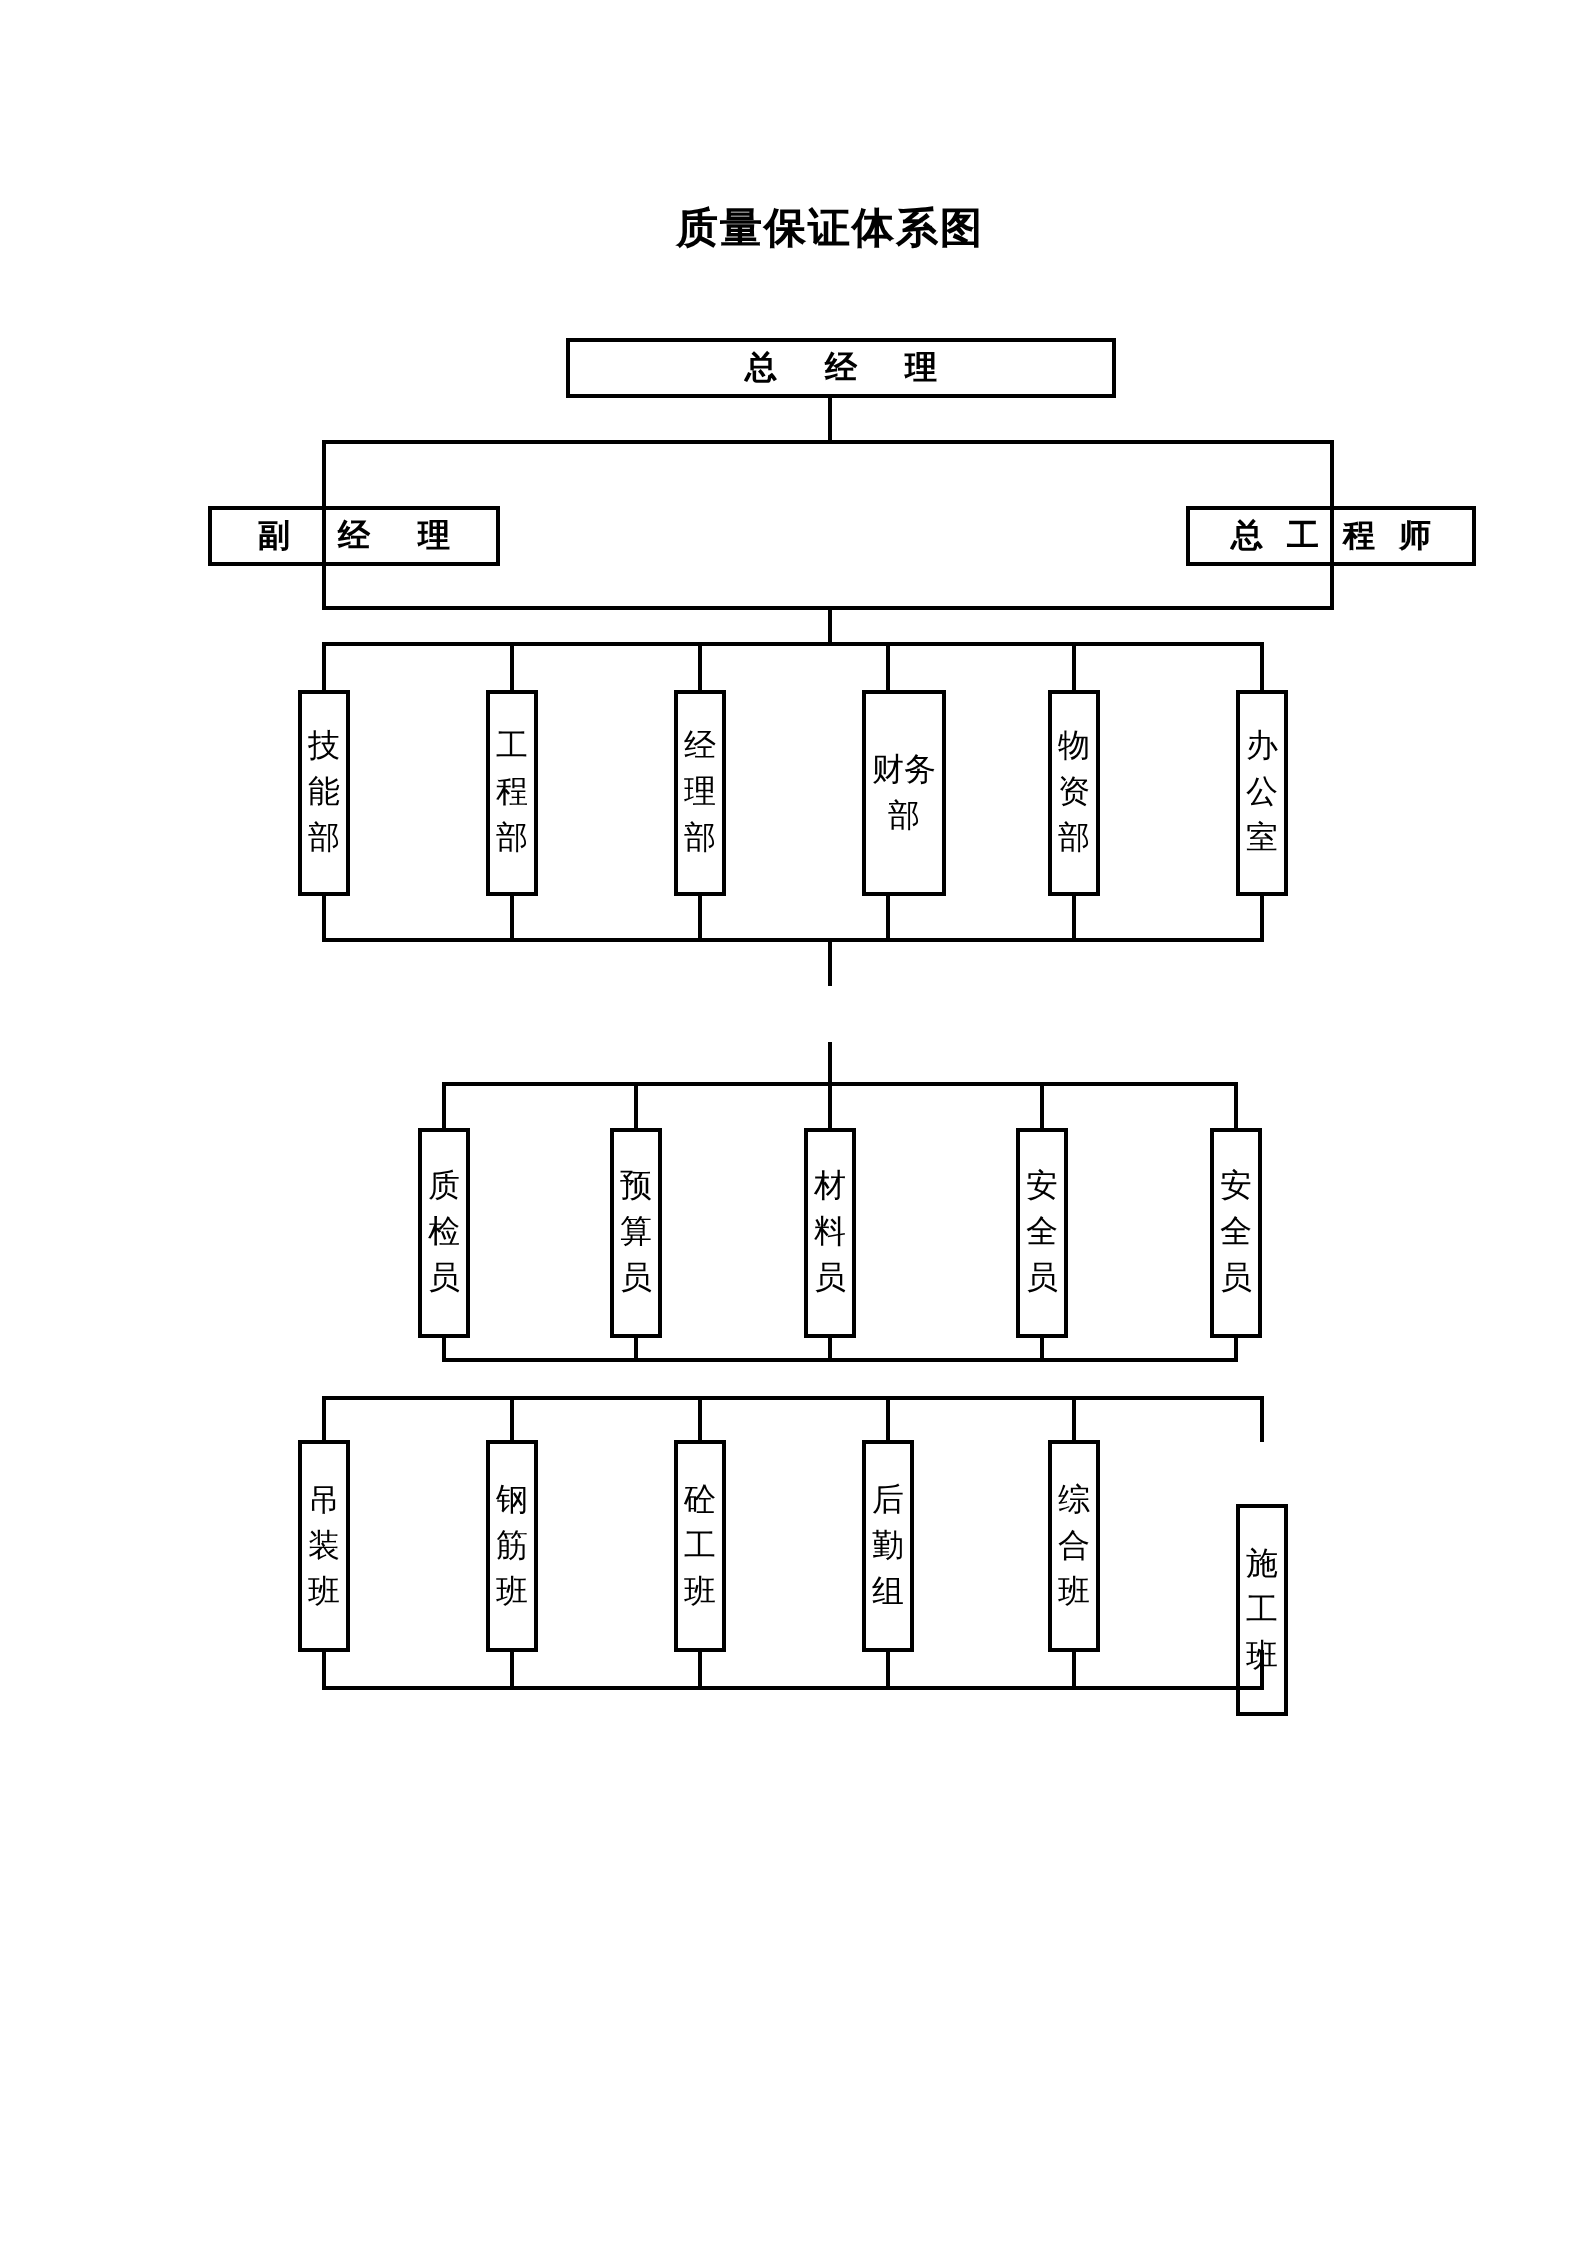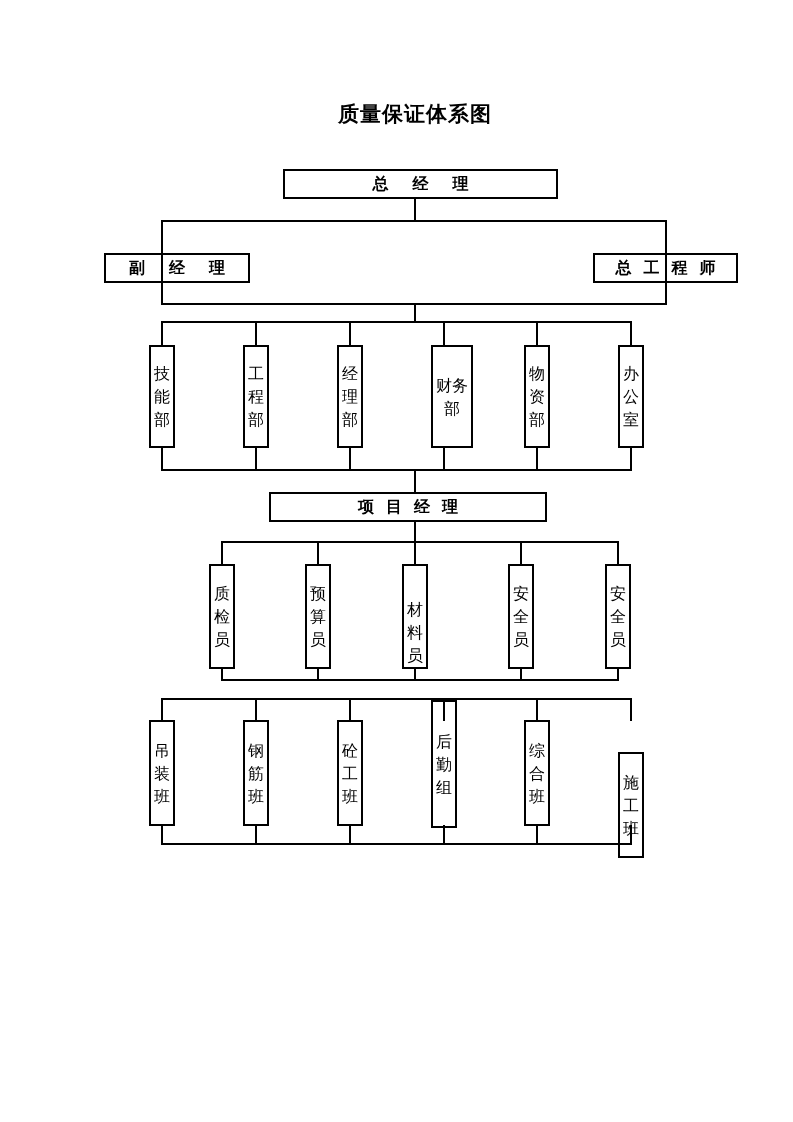--- a/index.html
+++ b/index.html
@@ -75,48 +75,45 @@
     </div>
     <div class="node v" style="left: 431px; top: 345px; width: 42px; height: 103px;">
       <span class="label">财务部</span>
     </div>
     <div class="node v" style="left: 524px; top: 345px; width: 26px; height: 103px;">
       <span class="label">物资部</span>
     </div>
     <div class="node v" style="left: 618px; top: 345px; width: 26px; height: 103px;">
       <span class="label">办公室</span>
     </div>
-    <div class="node h sp-med" style="left: 269px; top: 492px; width: 278px; height: 30px;">
-      <span class="label">项目经理</span>
-    </div>
     <div class="node v" style="left: 209px; top: 564px; width: 26px; height: 105px;">
       <span class="label">质检员</span>
     </div>
     <div class="node v" style="left: 305px; top: 564px; width: 26px; height: 105px;">
       <span class="label">预算员</span>
     </div>
-    <div class="node v" style="left: 402px; top: 564px; width: 26px; height: 105px; align-items: flex-end;">
+    <div class="node v" style="left: 402px; top: 564px; width: 26px; height: 105px;">
       <span class="label">材料员</span>
     </div>
     <div class="node v" style="left: 508px; top: 564px; width: 26px; height: 105px;">
       <span class="label">安全员</span>
     </div>
     <div class="node v" style="left: 605px; top: 564px; width: 26px; height: 105px;">
       <span class="label">安全员</span>
     </div>
     <div class="node v" style="left: 149px; top: 720px; width: 26px; height: 106px;">
       <span class="label">吊装班</span>
     </div>
     <div class="node v" style="left: 243px; top: 720px; width: 26px; height: 106px;">
       <span class="label">钢筋班</span>
     </div>
     <div class="node v" style="left: 337px; top: 720px; width: 26px; height: 106px;">
       <span class="label">砼工班</span>
     </div>
-    <div class="node v" style="left: 431px; top: 700px; width: 26px; height: 128px;">
+    <div class="node v" style="left: 431px; top: 720px; width: 26px; height: 106px;">
       <span class="label">后勤组</span>
     </div>
     <div class="node v" style="left: 524px; top: 720px; width: 26px; height: 106px;">
       <span class="label">综合班</span>
     </div>
     <div class="node v" style="left: 618px; top: 720px; width: 26px; height: 106px; margin-top: 32px;">
       <span class="label">施工班</span>
     </div>
     <div class="connector" style="background: rgb(0, 0, 0); left: 414px; top: 198px; width: 2px; height: 24px;"></div>
     <div class="connector" style="background: rgb(0, 0, 0); left: 161px; top: 220px; width: 506px; height: 2px;"></div>

